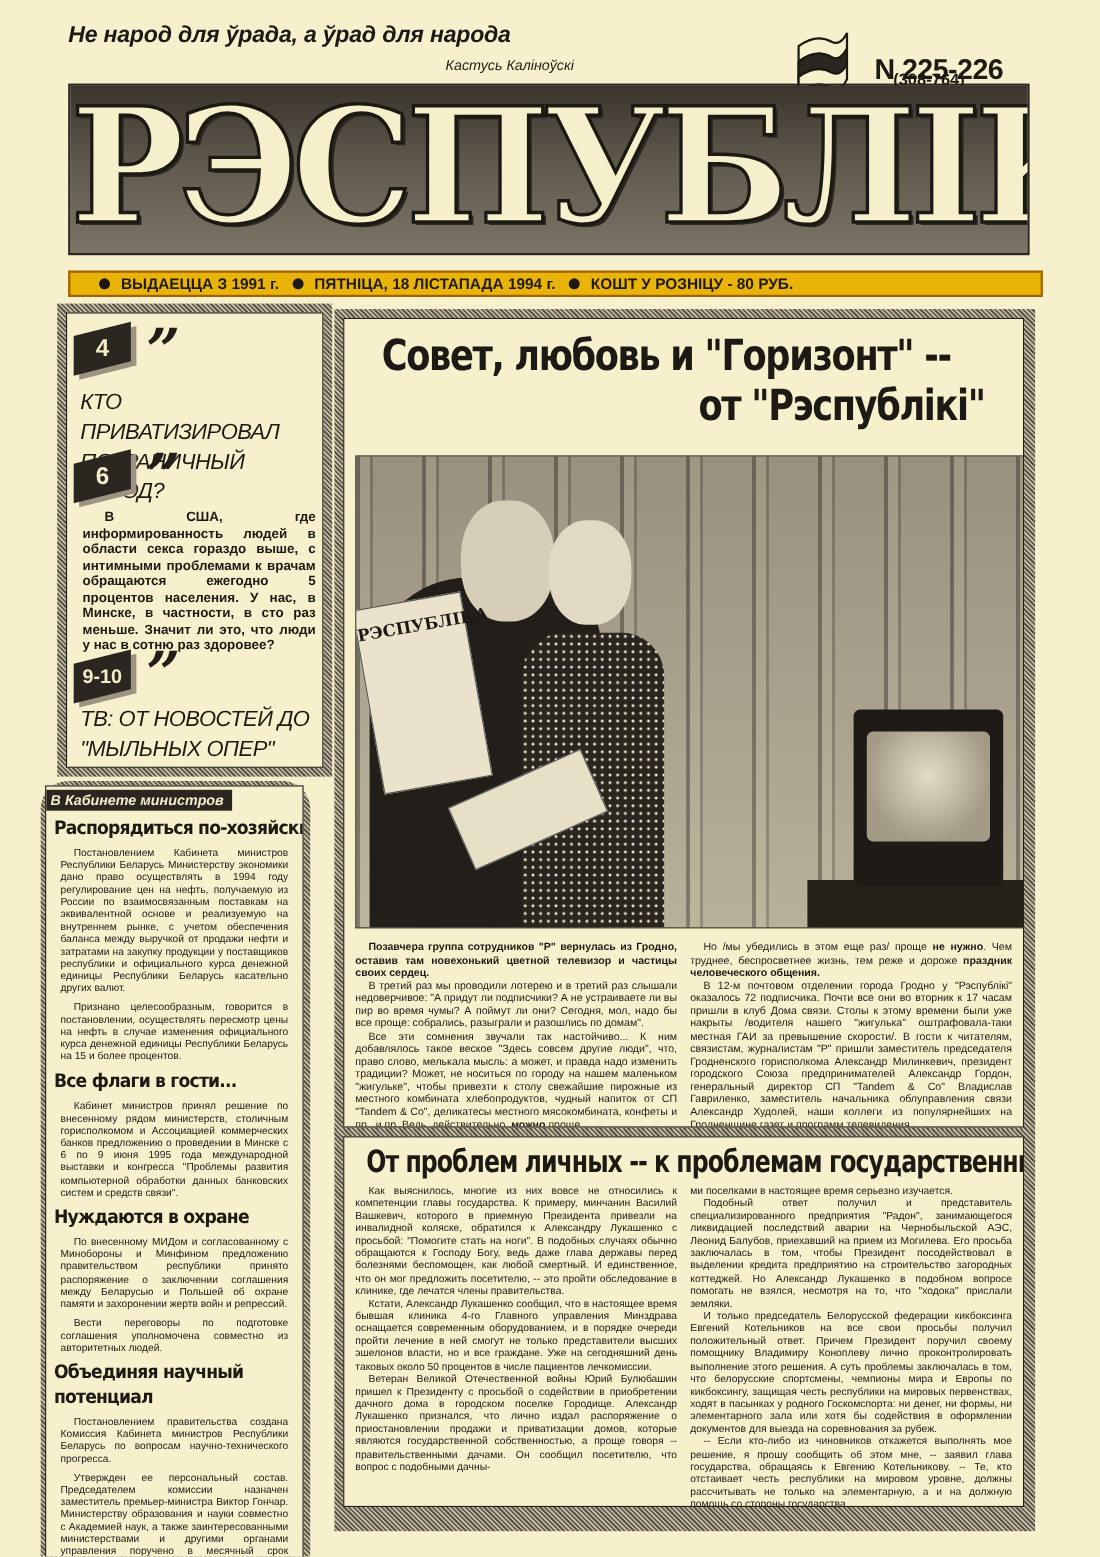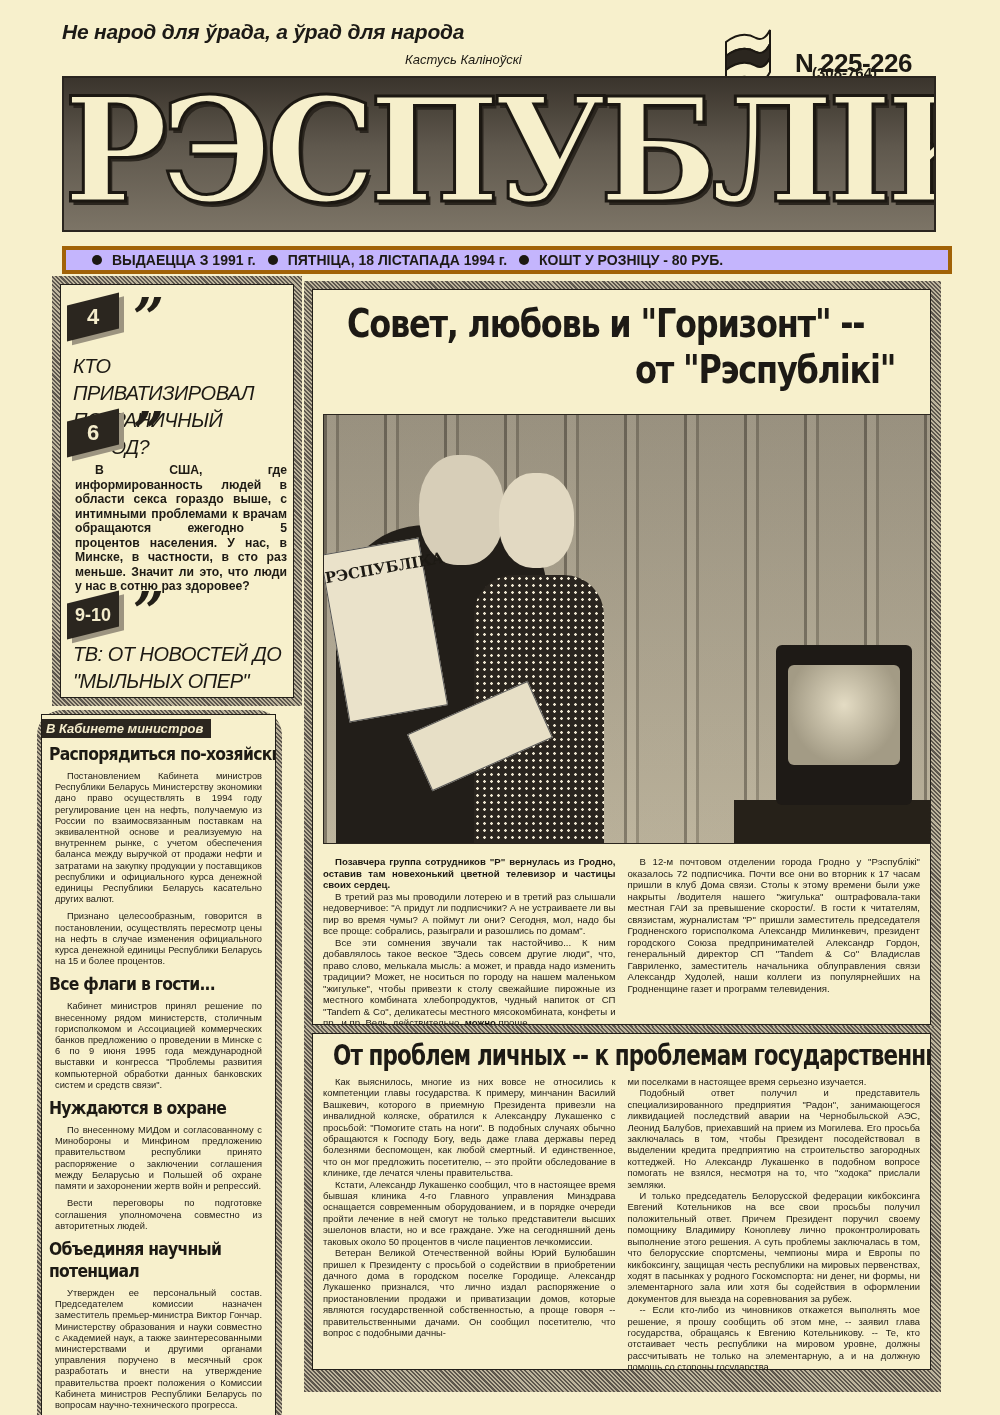--- a/index.html
+++ b/index.html
@@ -33,21 +33,21 @@
     font-family: "DejaVu Serif", serif; font-weight: bold;
     font-size: 138px; line-height: 150px; letter-spacing: -6px;
     color: #f6efcb;
     -webkit-text-stroke: 3px #1c1812;
     transform: scaleY(1.05);
     text-shadow: 3px 3px 0 #2b261f;
   }
 
   .dateline {
     left: 62px; top: 246px; width: 862px; height: 20px;
-    border: 4px solid #a16207; background: #c4b5fd;
+    border: 2px solid #a16207; background: #eab308;
     display: flex; align-items: center; padding-left: 20px; gap: 6px;
     font-size: 14px; font-weight: bold; white-space: nowrap;
   }
   .dot { display: inline-block; width: 10px; height: 10px; border-radius: 50%; background: #1c1812; margin: 0 4px 0 6px; }
 
   .hatch {
     background: repeating-linear-gradient(45deg, #5d574d 0 1.5px, #bdb49c 1.5px 3px);
   }
   .frame-outer { padding: 8px; box-sizing: border-box; }
   .frame-inner {
@@ -190,20 +190,21 @@
     </div>
 
     <div class="sub-head">Нуждаются в охране</div>
     <div class="col-text">
       <p>По внесенному МИДом и согласованному с Минобороны и Минфином предложению правительством республики принято распоряжение о заключении соглашения между Беларусью и Польшей об охране памяти и захоронении жертв войн и репрессий.</p>
       <p>Вести переговоры по подготовке соглашения уполномочена совместно из авторитетных людей.</p>
     </div>
 
     <div class="sub-head" style="white-space:normal; width:190px;">Объединяя научный потенциал</div>
     <div class="col-text">
+      <p>Постановлением правительства создана Комиссия Кабинета министров Республики Беларусь по вопросам научно-технического прогресса.</p>
       <p>Утвержден ее персональный состав. Председателем комиссии назначен заместитель премьер-министра Виктор Гончар. Министерству образования и науки совместно с Академией наук, а также заинтересованными министерствами и другими органами управления поручено в месячный срок разработать и внести на утверждение правительства проект положения о Комиссии Кабинета министров Республики Беларусь по вопросам научно-технического прогресса.</p>
     </div>
     
   </div>
 </div>
 
 <div class="abs main-art hatch frame-outer" style="padding:8px 10px 6px 8px;">
   <div class="frame-inner">
     <div class="big-head" style="left:34px; top:12px;">Совет, любовь и "Горизонт" --</div>
     <div class="big-head" style="left:322px; top:58px;">от "Рэспублікі"</div>
@@ -220,20 +221,21 @@
       <div class="tv-screen"></div>
     </div>
 
     <div class="art-cols">
       <div class="art-col">
         <p class="lead">Позавчера группа сотрудников "Р" вернулась из Гродно, оставив там новехонький цветной телевизор и частицы своих сердец.</p>
         <p>В третий раз мы проводили лотерею и в третий раз слышали недоверчивое: "А придут ли подписчики? А не устраиваете ли вы пир во время чумы? А поймут ли они? Сегодня, мол, надо бы все проще: собрались, разыграли и разошлись по домам".</p>
         <p><span>Все эти сомнения звучали так настойчиво... К ним добавлялось такое веское "Здесь совсем другие люди", что, право слово, мелькала мысль: а может, и правда надо изменить традиции? Может, не носиться по городу на нашем маленьком "жигульке", чтобы привезти к столу свежайшие пирожные из местного комбината хлебопродуктов, чудный напиток от СП "Tandem &amp; Co", деликатесы местного мясокомбината, конфеты и пр., и пр. Ведь, действительно,</span> <b>можно</b> <span>проще.</span></p>
       </div>
       <div class="art-col">
+        <p><span>Но /мы убедились в этом еще раз/ проще</span> <b>не нужно</b><span>. Чем труднее, беспросветнее жизнь, тем реже и дороже</span> <b>праздник человеческого общения.</b></p>
         <p>В 12-м почтовом отделении города Гродно у "Рэспублікі" оказалось 72 подписчика. Почти все они во вторник к 17 часам пришли в клуб Дома связи. Столы к этому времени были уже накрыты /водителя нашего "жигулька" оштрафовала-таки местная ГАИ за превышение скорости/. В гости к читателям, связистам, журналистам "Р" пришли заместитель председателя Гродненского горисполкома Александр Милинкевич, президент городского Союза предпринимателей Александр Гордон, генеральный директор СП "Tandem &amp; Co" Владислав Гавриленко, заместитель начальника облуправления связи Александр Худолей, наши коллеги из популярнейших на Гродненщине газет и программ телевидения.</p>
 
       </div>
     </div>
   </div>
 </div>
 
 <div class="abs second-art hatch frame-outer" style="padding:6px 10px 22px 8px;">
   <div class="frame-inner">
     <div class="second-head">От проблем личных -- к проблемам государственным</div>

